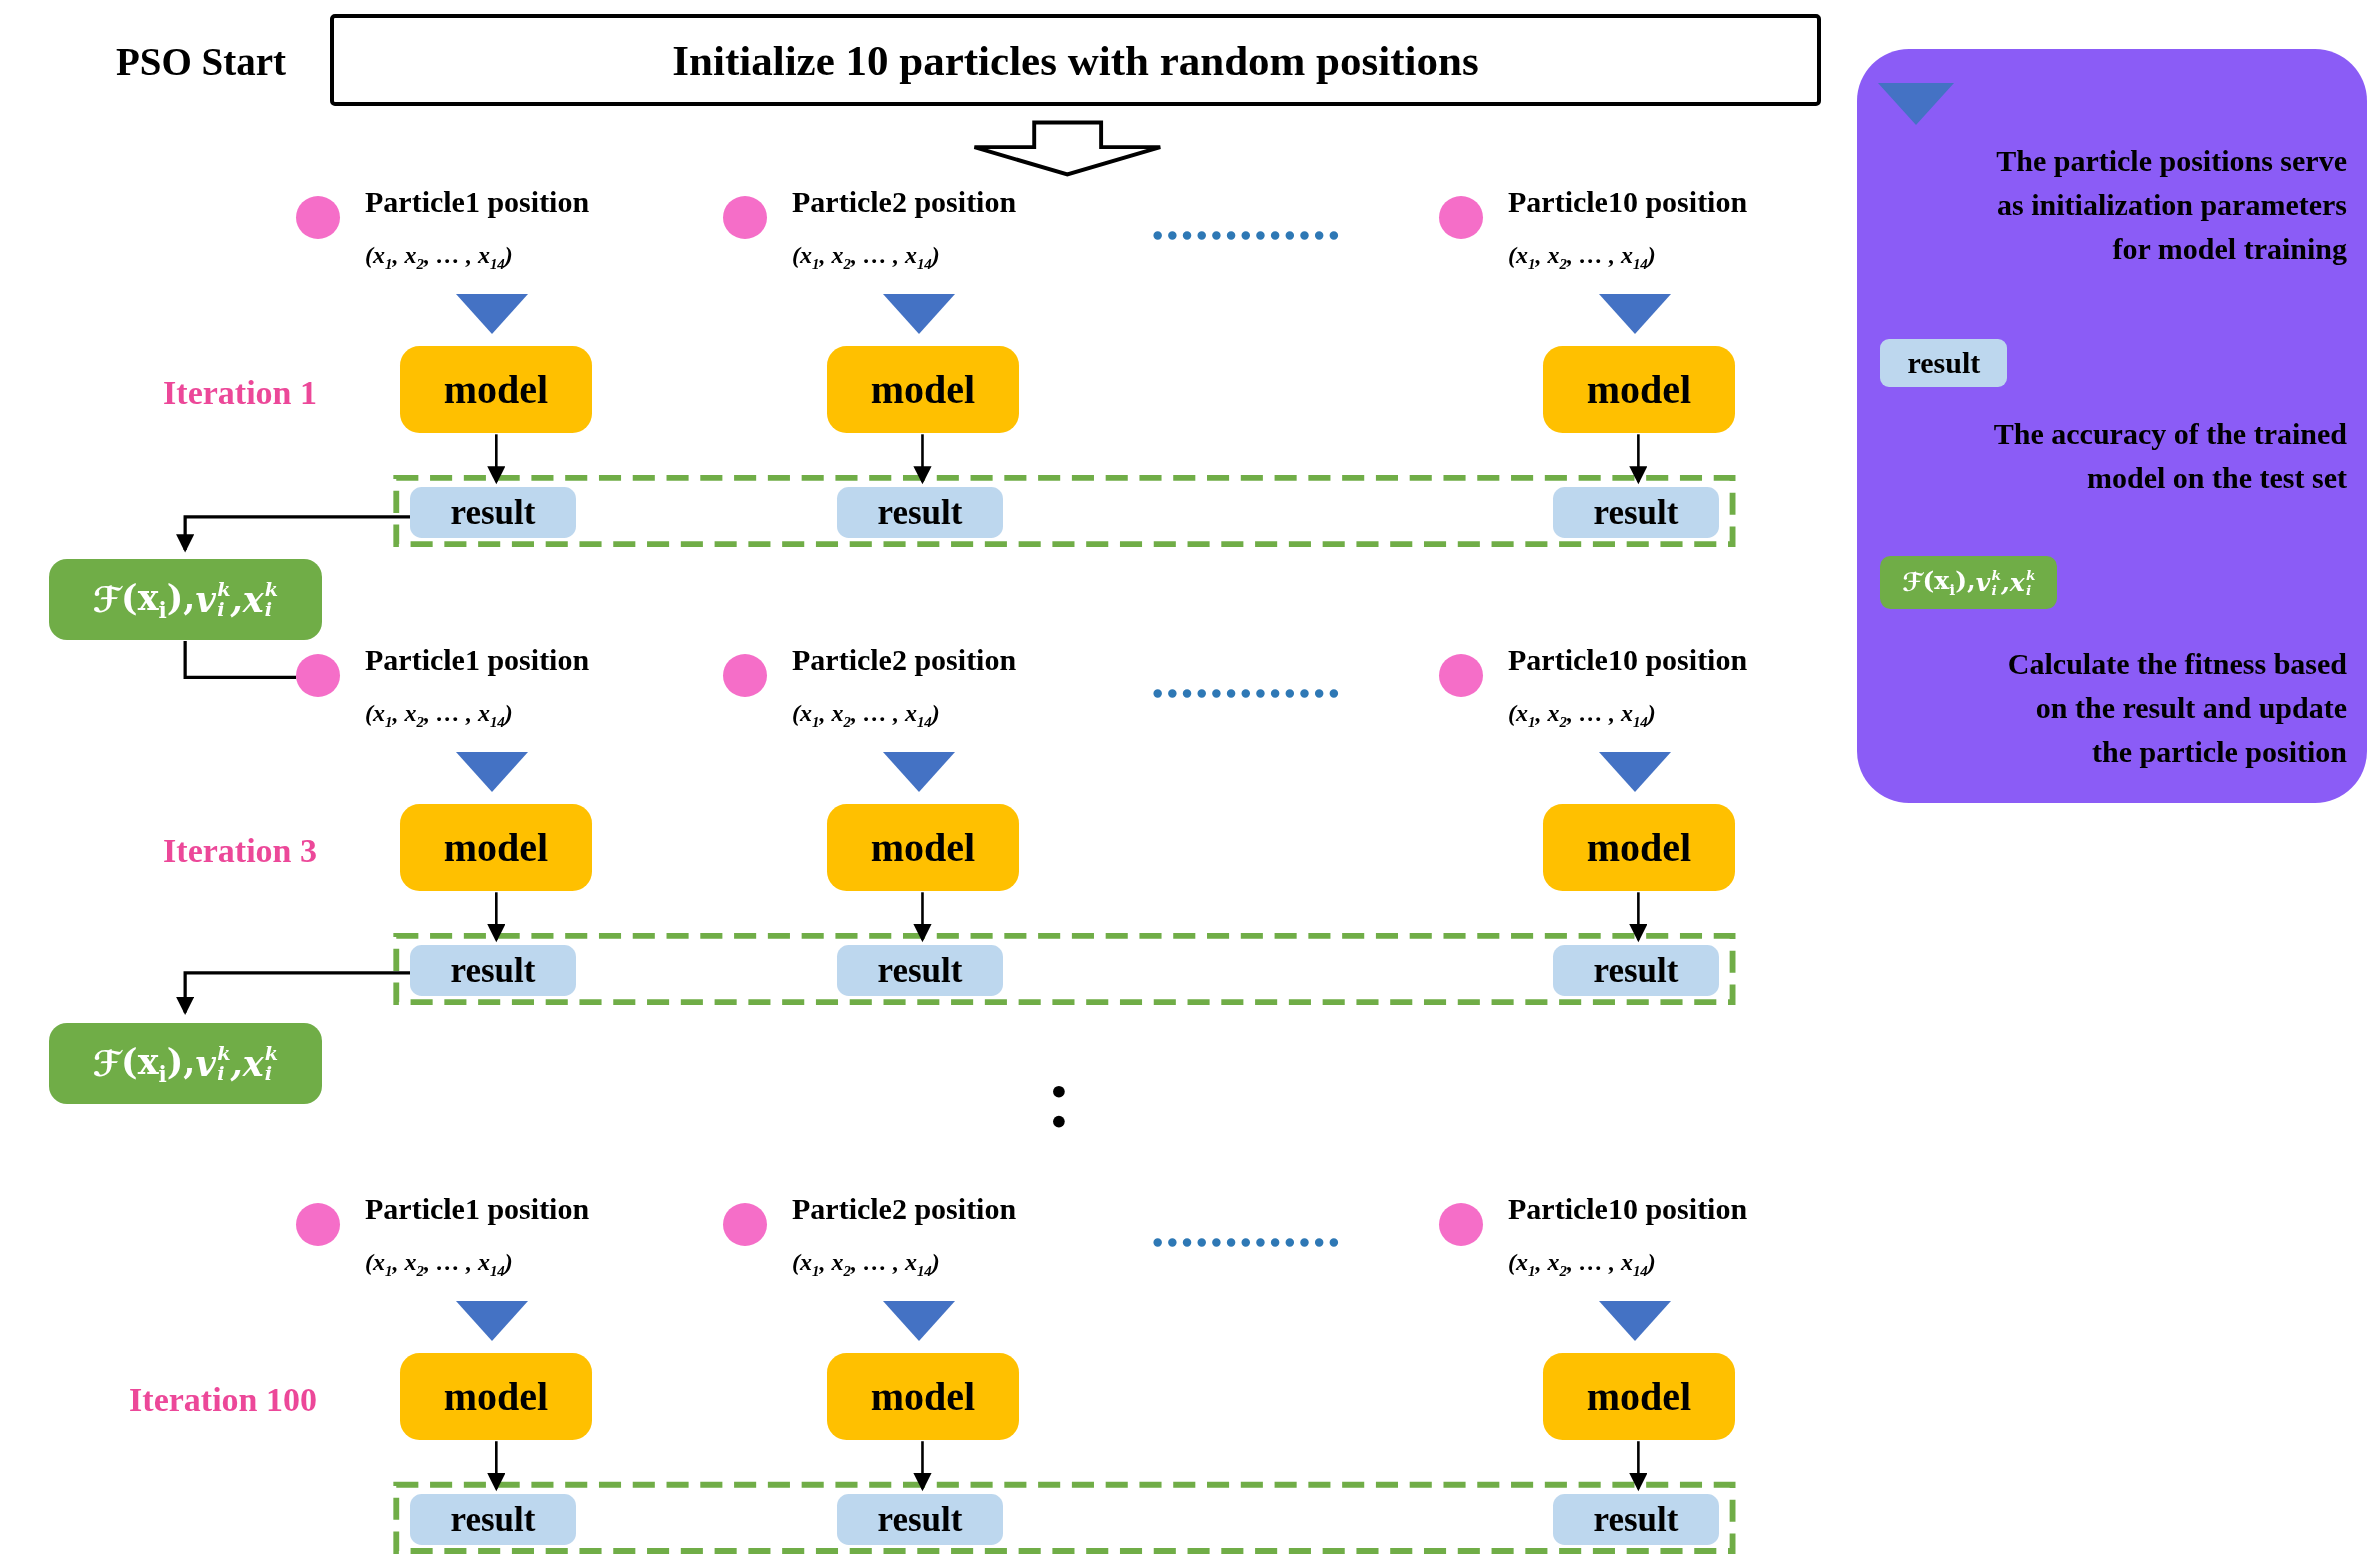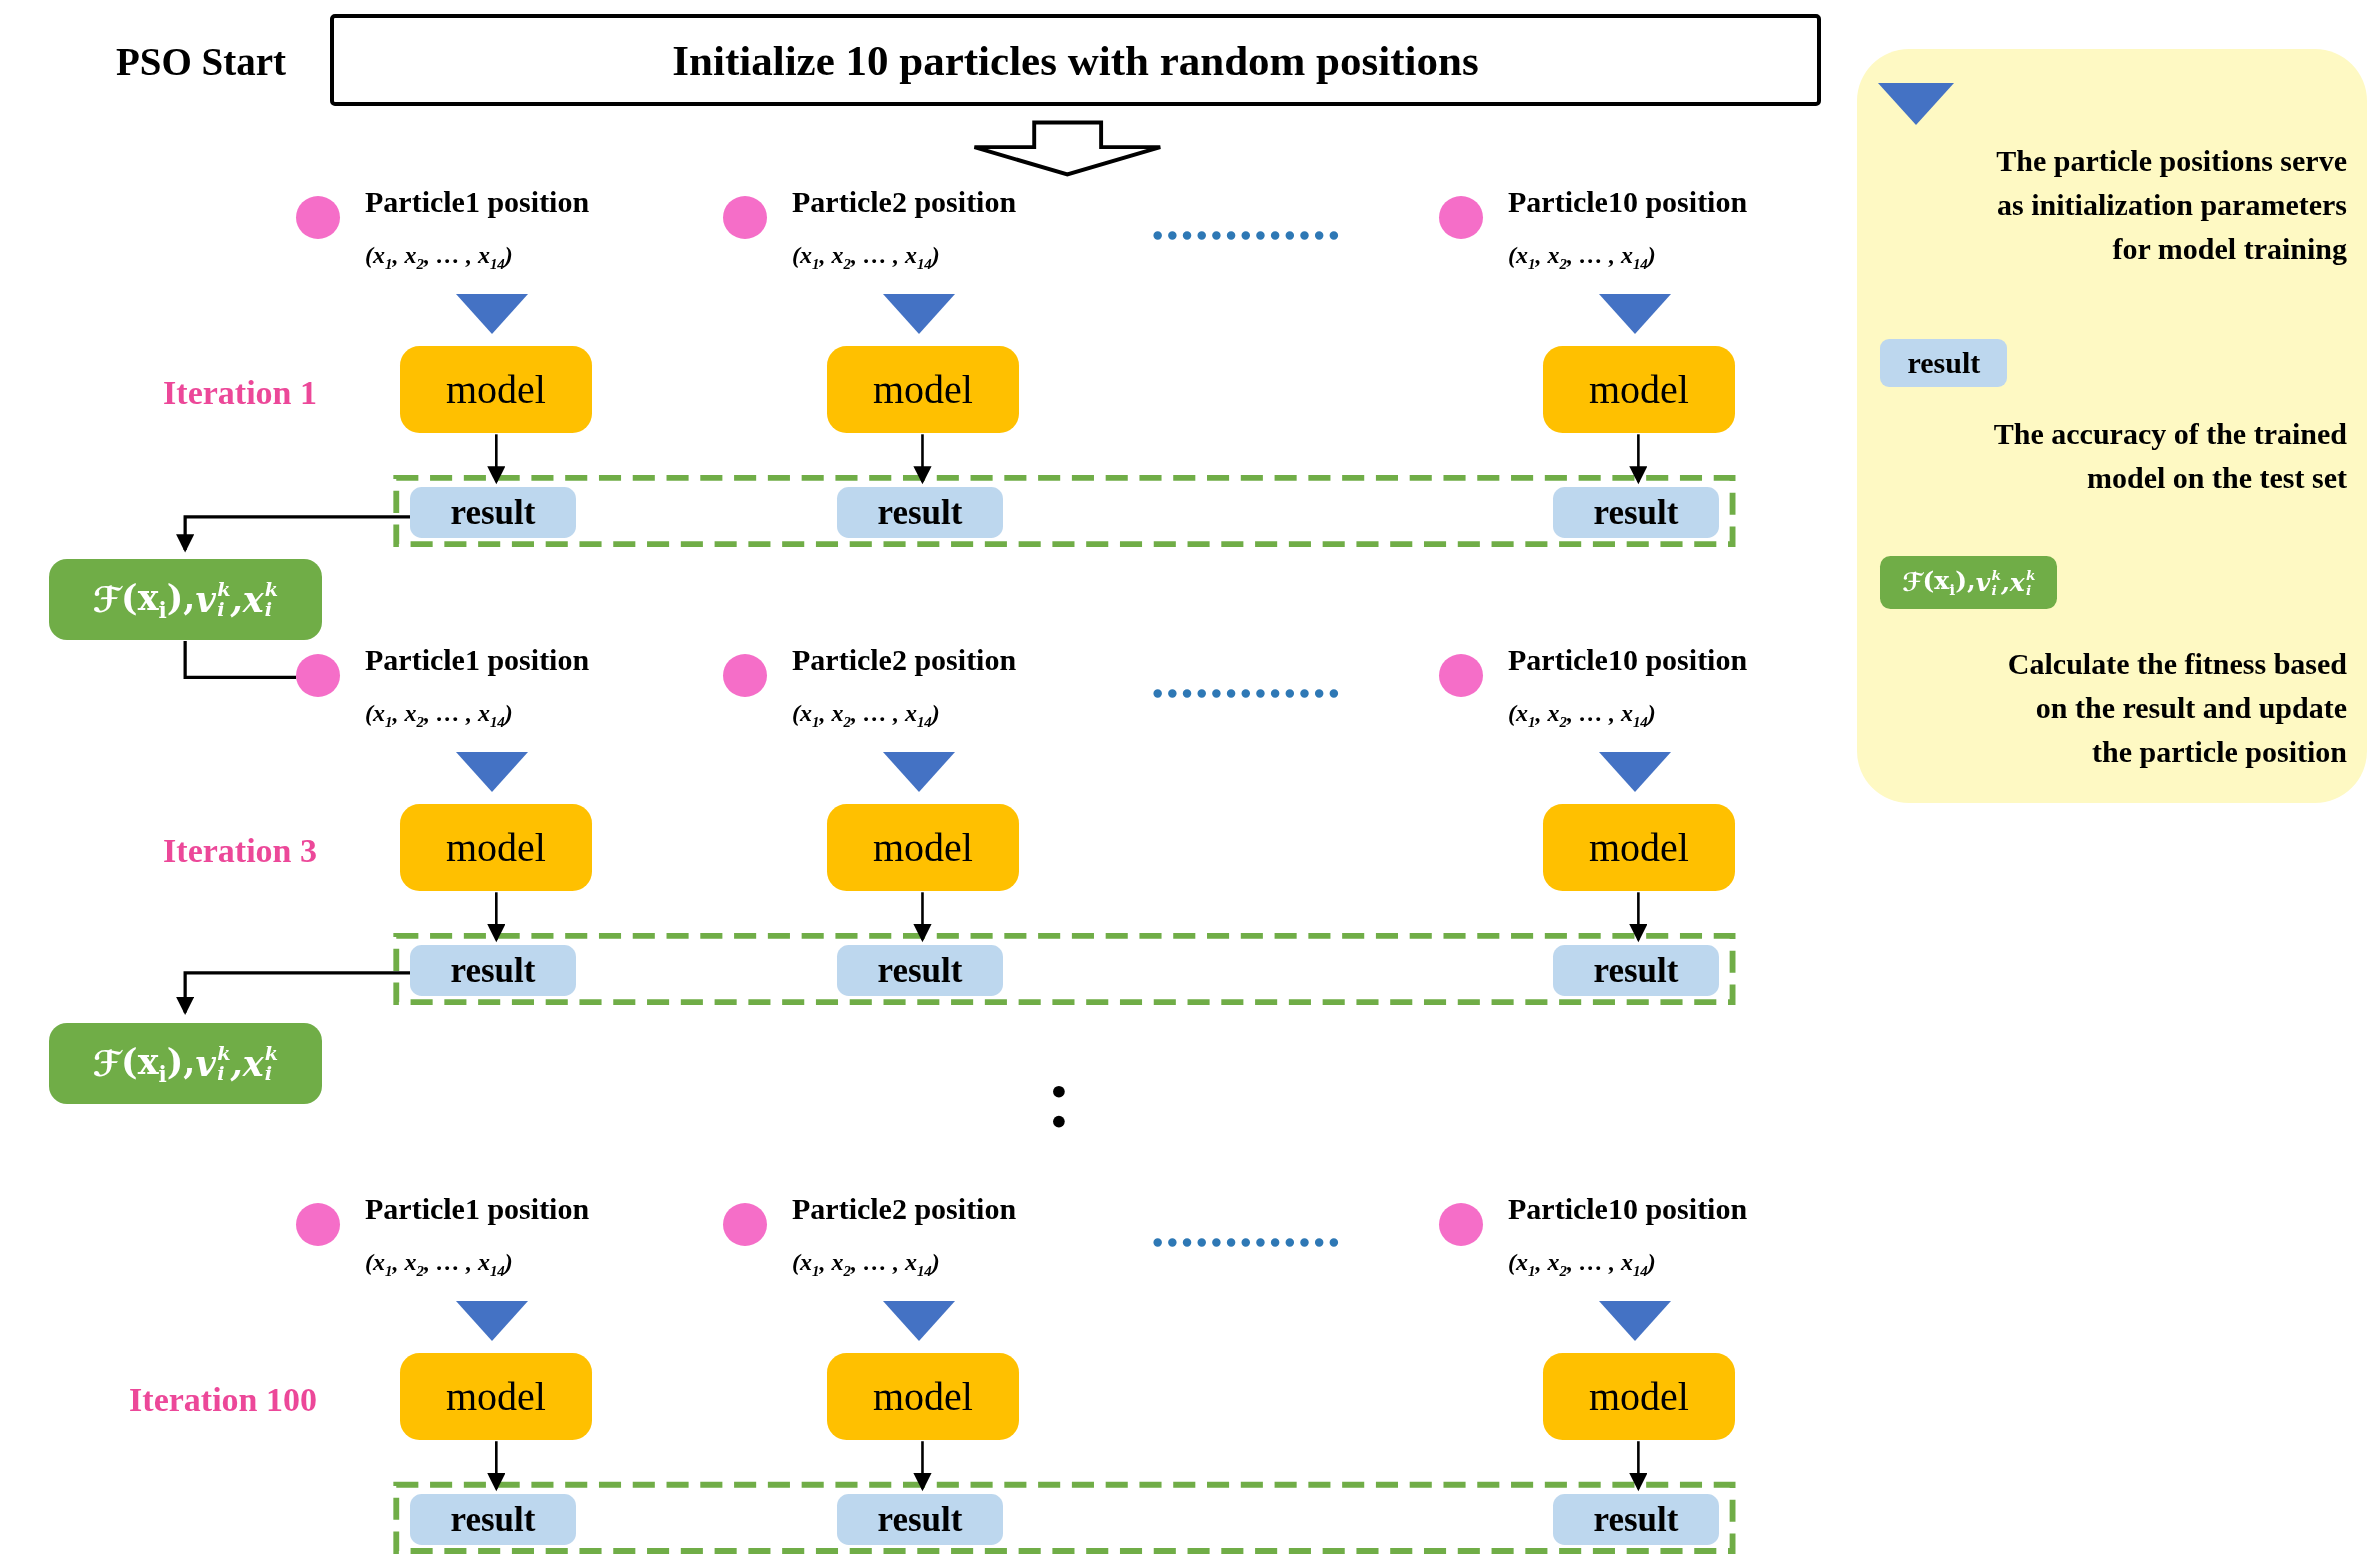--- a/index.html
+++ b/index.html
@@ -19,35 +19,35 @@
 
   
   .pcol{position:absolute;width:312px;height:354px;}
   .pcol > *{position:absolute;}
   .bullet{left:0;top:1.3px;width:44px;height:43px;border-radius:50%;background:#F56EC8;}
   .p-title{left:69px;top:-10.4px;width:305px;font-size:30px;font-weight:bold;white-space:nowrap;}
   .p-pos{left:69px;top:47px;width:305px;font-size:24px;font-weight:bold;font-style:italic;white-space:nowrap;}
   .p-pos sub{font-size:.62em;}
   .tri{left:160px;top:99px;width:0;height:0;border-left:36px solid transparent;border-right:36px solid transparent;border-top:40px solid #4472C4;}
   .model-box{left:104px;top:151px;width:192px;height:87px;background:#FFC000;border-radius:19.5px;
-             display:flex;align-items:center;justify-content:center;font-size:40px;font-weight:normal;}
+             display:flex;align-items:center;justify-content:center;font-size:40px;font-weight:bold;}
   .result-chip{left:114px;top:292px;width:166px;height:51px;background:#BDD7EE;border-radius:11.7px;
                display:flex;align-items:center;justify-content:center;font-size:35px;font-weight:bold;}
 
   
   .fitness-box{left:49px;width:273px;height:81px;background:#70AD47;border-radius:18px;color:#fff;
                display:flex;align-items:center;justify-content:center;font-size:35px;font-weight:bold;font-style:italic;
                font-family:"DejaVu Serif","DejaVu Sans",serif;white-space:nowrap;}
   .stack{display:inline-flex;flex-direction:column;align-items:flex-start;font-size:.55em;line-height:1.02;
          vertical-align:-.45em;margin-left:1.3px;}
   .stack sup,.stack sub{position:static;font-size:1em;}
   .fsub{font-size:.62em;}
 
   
-  .legend{left:1857px;top:49px;width:510px;height:754px;background:#fef9c3;border-radius:52px;}
+  .legend{left:1857px;top:49px;width:510px;height:754px;background:#8b5cf6;border-radius:52px;}
   .legend > *{position:absolute;}
   .legend-tri{left:21.4px;top:34px;width:0;height:0;border-left:38px solid transparent;border-right:38px solid transparent;border-top:42px solid #4472C4;}
   .l-text{left:42px;width:448px;font-size:30px;font-weight:bold;line-height:44px;}
   .l-chip{left:23.4px;top:290px;width:127px;height:48px;background:#BDD7EE;border-radius:9px;
           display:flex;align-items:center;justify-content:center;font-size:30px;font-weight:bold;}
   .l-green{left:23.4px;top:507px;width:177px;height:53px;background:#70AD47;border-radius:10.4px;color:#fff;
            display:flex;align-items:center;justify-content:center;font-size:25px;font-weight:bold;font-style:italic;
            font-family:"DejaVu Serif","DejaVu Sans",serif;white-space:nowrap;}
 </style>
 </head>

